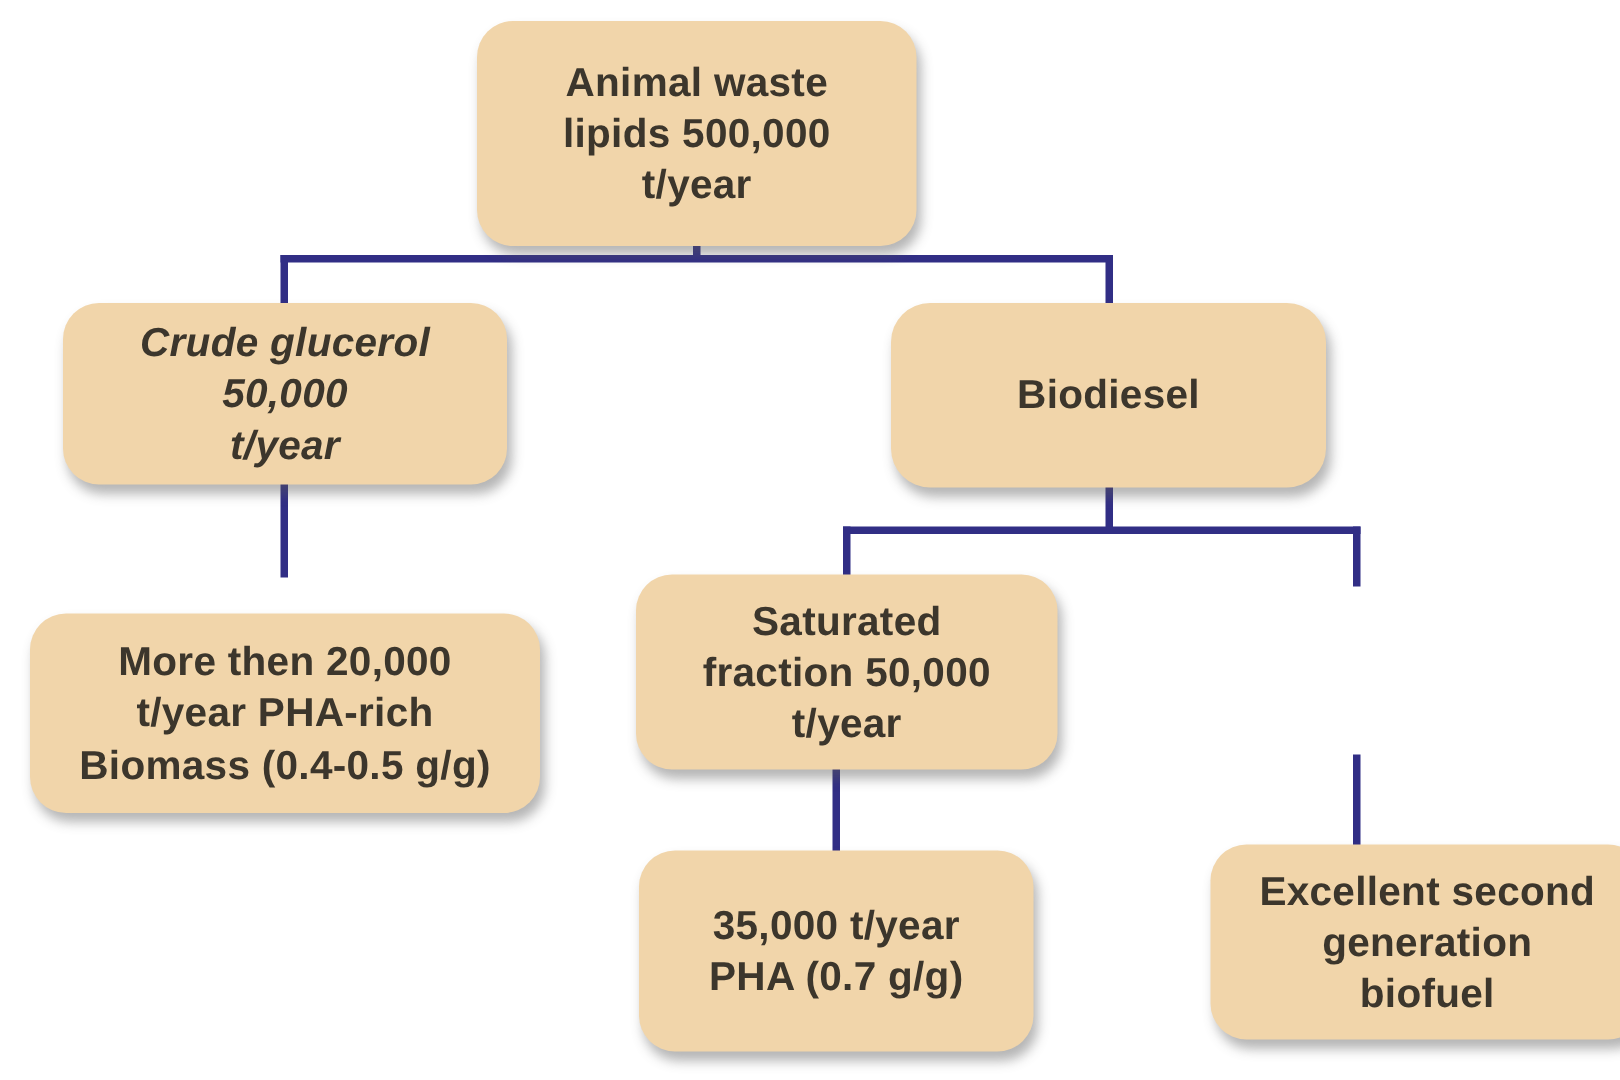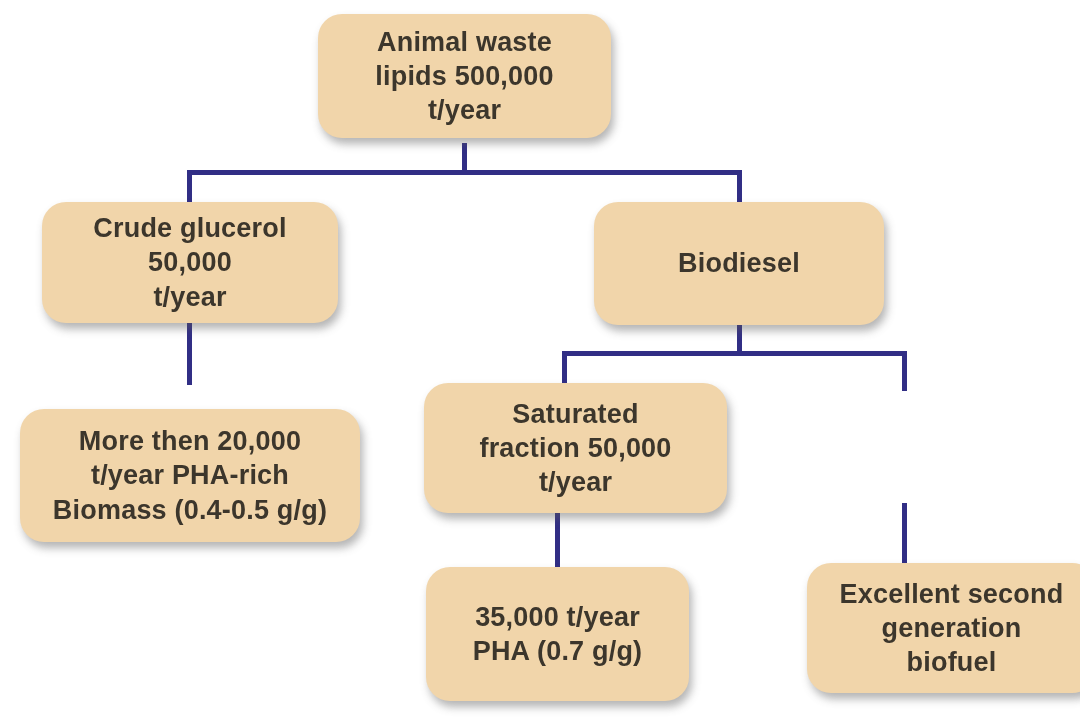--- a/index.html
+++ b/index.html
@@ -37,25 +37,25 @@
     color: var(--text-color);
     white-space: pre-line;
     letter-spacing: 0.2px;
   }
   .edge {
     position: absolute;
     background: var(--line-color);
   }
 
   
-  .n-animal      { left: 318px; top: 14px;  width: 293px; height: 124px; }
-  .n-crude       { left: 42px;  top: 202px; width: 296px; height: 121px; }
-  .n-biodiesel   { left: 594px; top: 202px; width: 290px; height: 123px; }
+  .n-animal      { left: 318px; top: 14px;  width: 293px; height: 150px; }
+  .n-crude       { left: 42px;  top: 202px; width: 296px; height: 121px; font-style: italic; }
+  .n-biodiesel   { left: 594px; top: 202px; width: 290px; height: 123px; border-radius: 26px; }
   .n-biomass     { left: 20px;  top: 381px; width: 340px; height: 133px; margin-top: 28px; }
-  .n-saturated   { left: 424px; top: 383px; width: 303px; height: 130px; }
+  .n-saturated   { left: 424px; top: 383px; width: 281px; height: 130px; }
   .n-unsaturated { left: 766px; top: 387px; width: 280px; height: 118px; }
   .n-pha         { left: 426px; top: 567px; width: 263px; height: 134px; }
   .n-biofuel     { left: 807px; top: 563px; width: 289px; height: 130px; }
 
   
   .e1  { left: 462px; top: 143px; width: 5px;   height: 31px; }
   .e2  { left: 187px; top: 170px; width: 555px; height: 5px;  }
   .e3  { left: 187px; top: 170px; width: 5px;   height: 36px; }
   .e4  { left: 737px; top: 170px; width: 5px;   height: 36px; }
   .e5  { left: 187px; top: 321px; width: 5px;   height: 64px; }

